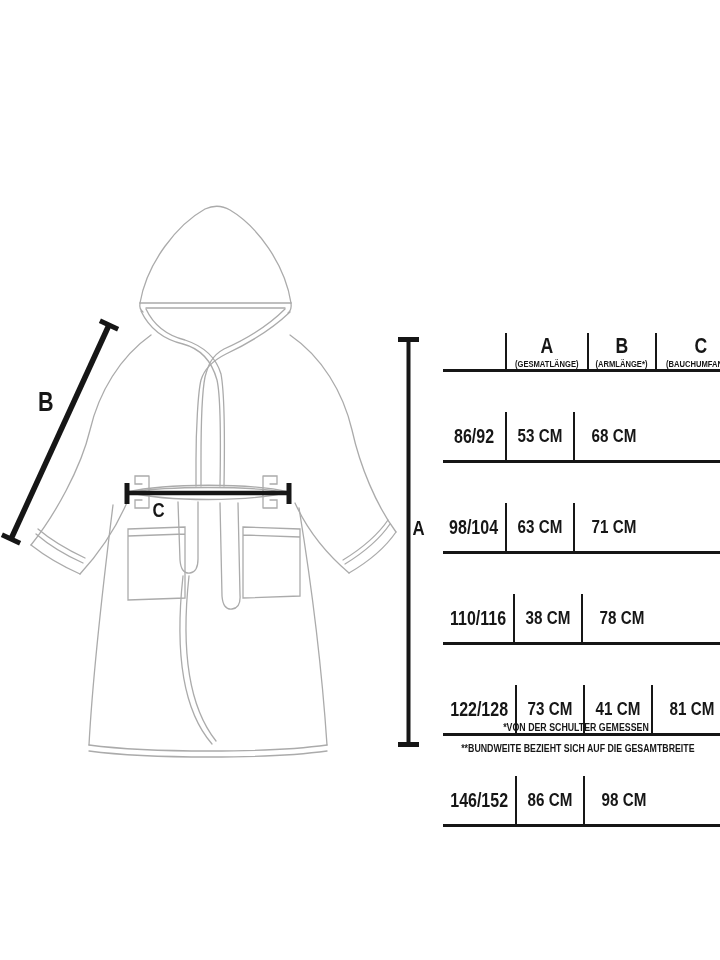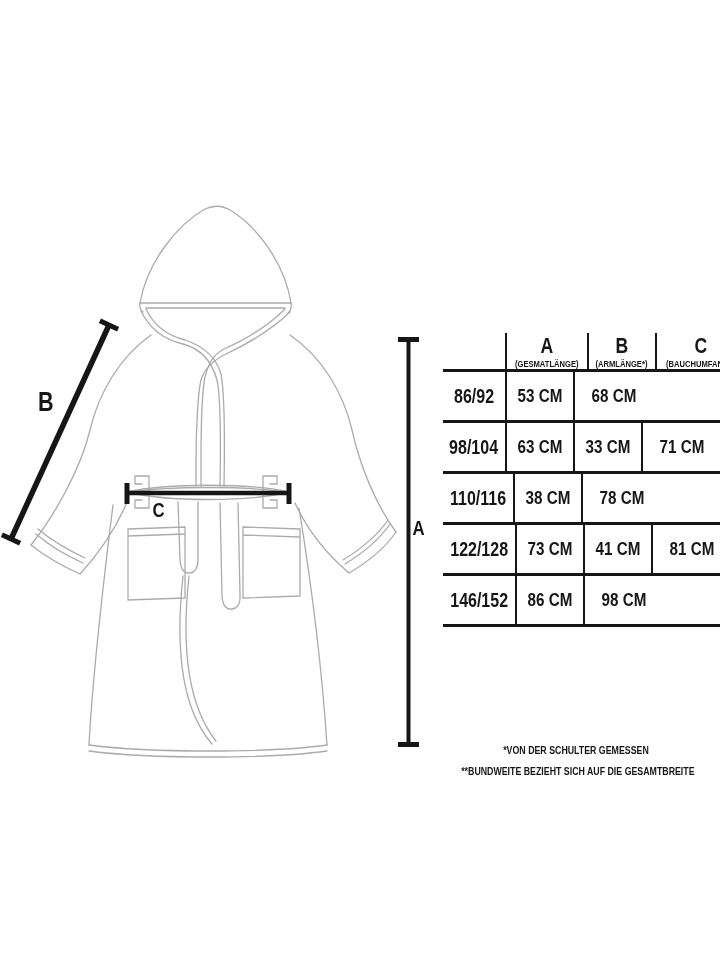--- a/index.html
+++ b/index.html
@@ -12,34 +12,34 @@
   .cz{display:inline-block;transform:scaleX(.8);transform-origin:50% 50%;white-space:nowrap;}
   .dimlabel{position:absolute;font-weight:700;line-height:1;}
   #label-a{left:411px;top:517px;font-size:21px;}
   #label-b{left:36px;top:389px;font-size:27px;}
   #label-c{left:151px;top:499px;font-size:21px;}
 
   
   .sizetable{position:absolute;left:443px;top:333px;width:277px;}
   .t-row{display:flex;border-bottom:3px solid #161616;box-sizing:border-box;}
   .t-row.header{height:39px;}
-  .t-row.data{height:51px;}
+  .t-row.data{height:51px;margin-top:40px;}
   .t-cell{box-sizing:border-box;border-right:2px solid #161616;
     display:flex;align-items:center;justify-content:center;flex-direction:column;}
   .t-cell.last{border-right:none;}
   .c0{flex:0 0 64px;}
   .c1{flex:0 0 68px;}
   .c2{flex:0 0 68px;}
   .c3{flex:0 0 77px;}
   .col-letter{font-size:22px;font-weight:700;line-height:1;margin-top:2px;}
   .col-sub{font-size:9.5px;font-weight:700;line-height:1;margin-top:2px;}
   .size-txt{font-size:20px;font-weight:700;}
   .val-txt{font-size:19px;font-weight:700;}
 
-  .footnotes{position:absolute;left:432px;top:740px;width:288px;text-align:center;}
+  .footnotes{position:absolute;left:432px;top:717px;width:288px;text-align:center;}
   .footnote{font-size:11px;font-weight:700;line-height:21px;}
 </style>
 </head>
 <body>
 
 <svg class="art" width="720" height="960" viewBox="0 0 720 960">
   <g fill="none" stroke="#ababab" stroke-width="1.3" stroke-linecap="round">
 
     <path d="M140,303 C147,262 178,224 205,209 Q218,203 230,210 C257,226 285,264 291,303"></path>
     <path d="M140,303 L291,303"></path>
@@ -132,23 +132,20 @@
         <span class="val-txt cz">68 CM</span>
       </div>
   </div>
   <div class="t-row data">
     <div class="t-cell c0">
         <span class="size-txt cz">98/104</span>
       </div>
     <div class="t-cell c1">
         <span class="val-txt cz">63 CM</span>
       </div>
-    <div class="t-cell c2">
-        <span class="val-txt cz">33 CM</span>
-      </div>
     <div class="t-cell c3 last">
         <span class="val-txt cz">71 CM</span>
       </div>
   </div>
   <div class="t-row data">
     <div class="t-cell c0">
         <span class="size-txt cz">110/116</span>
       </div>
     <div class="t-cell c2">
         <span class="val-txt cz">38 CM</span>

